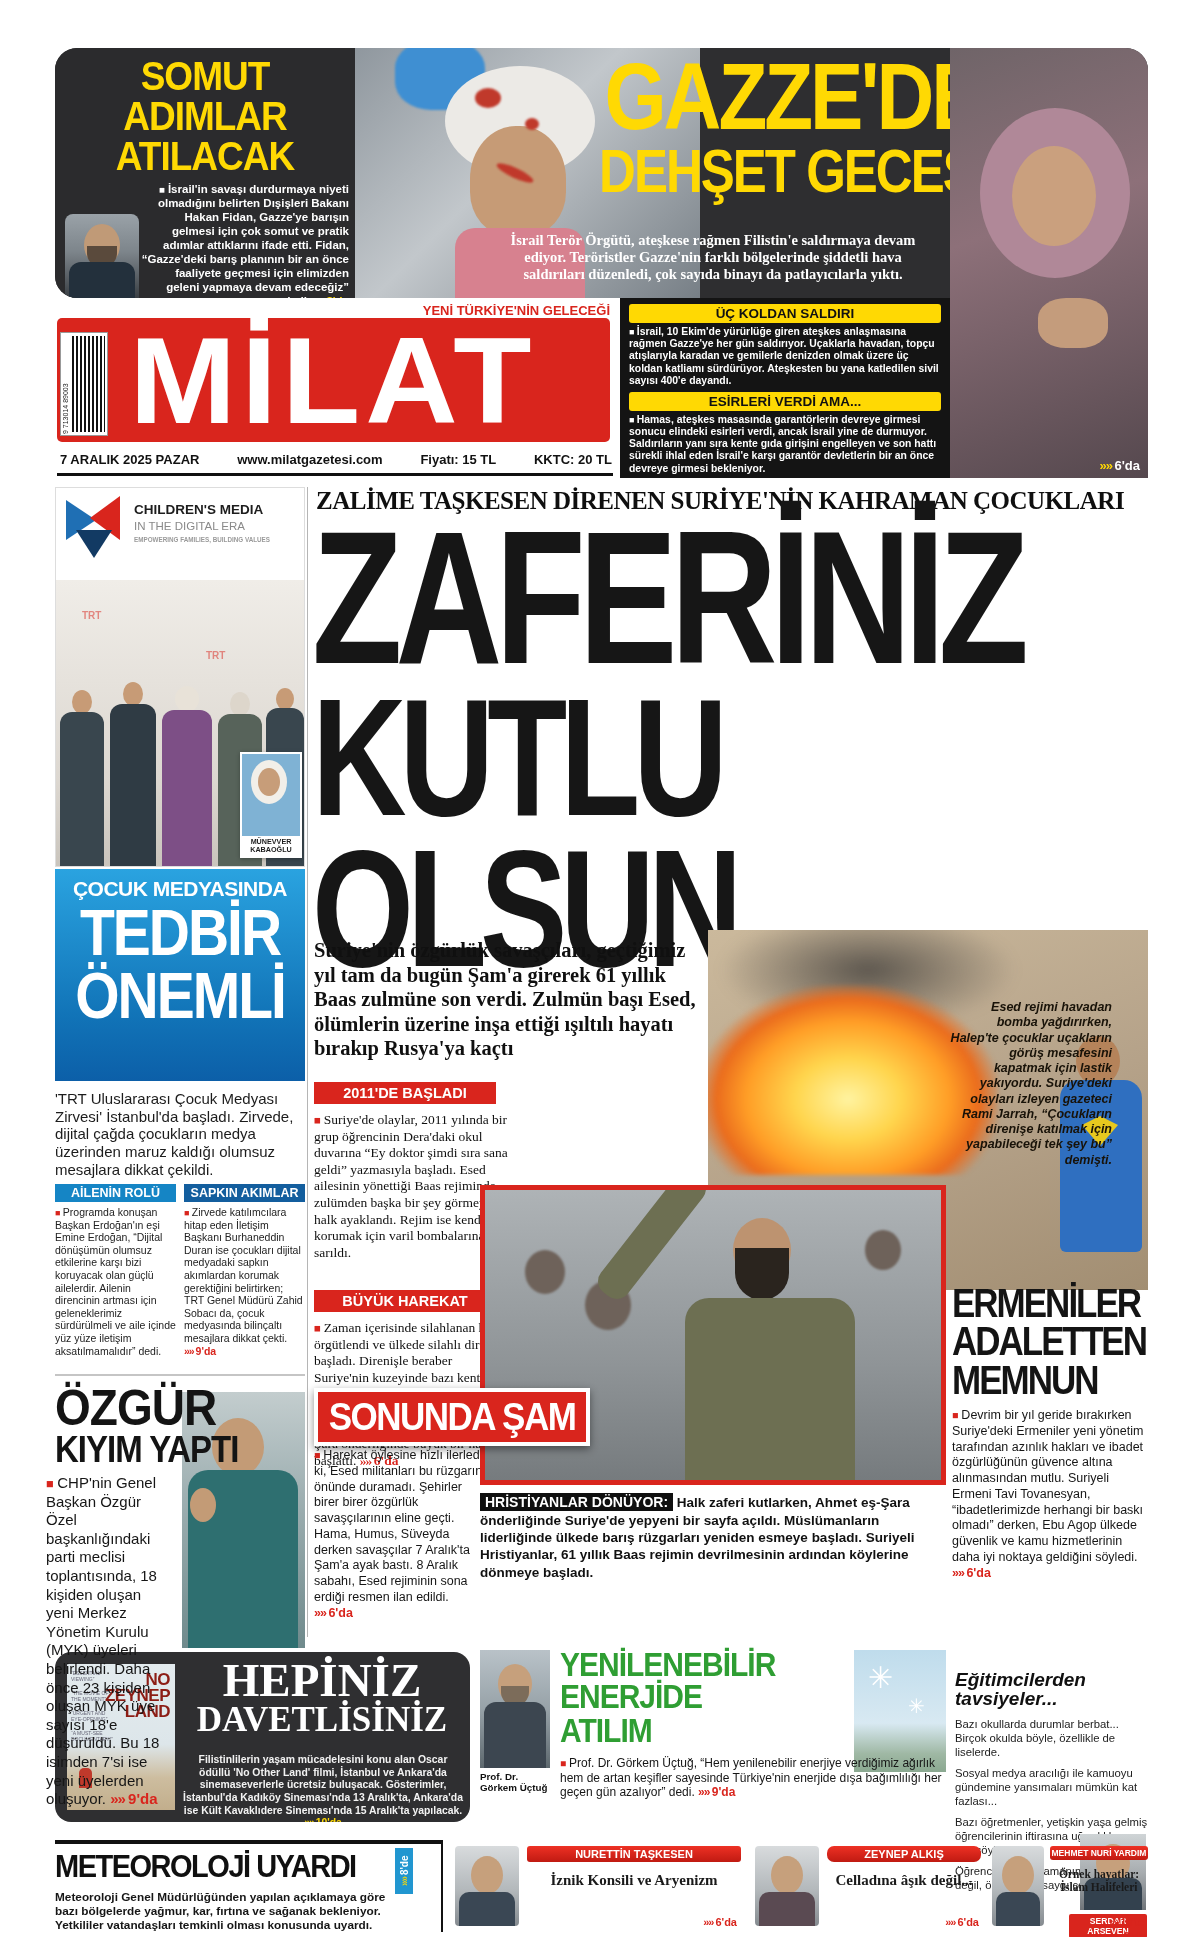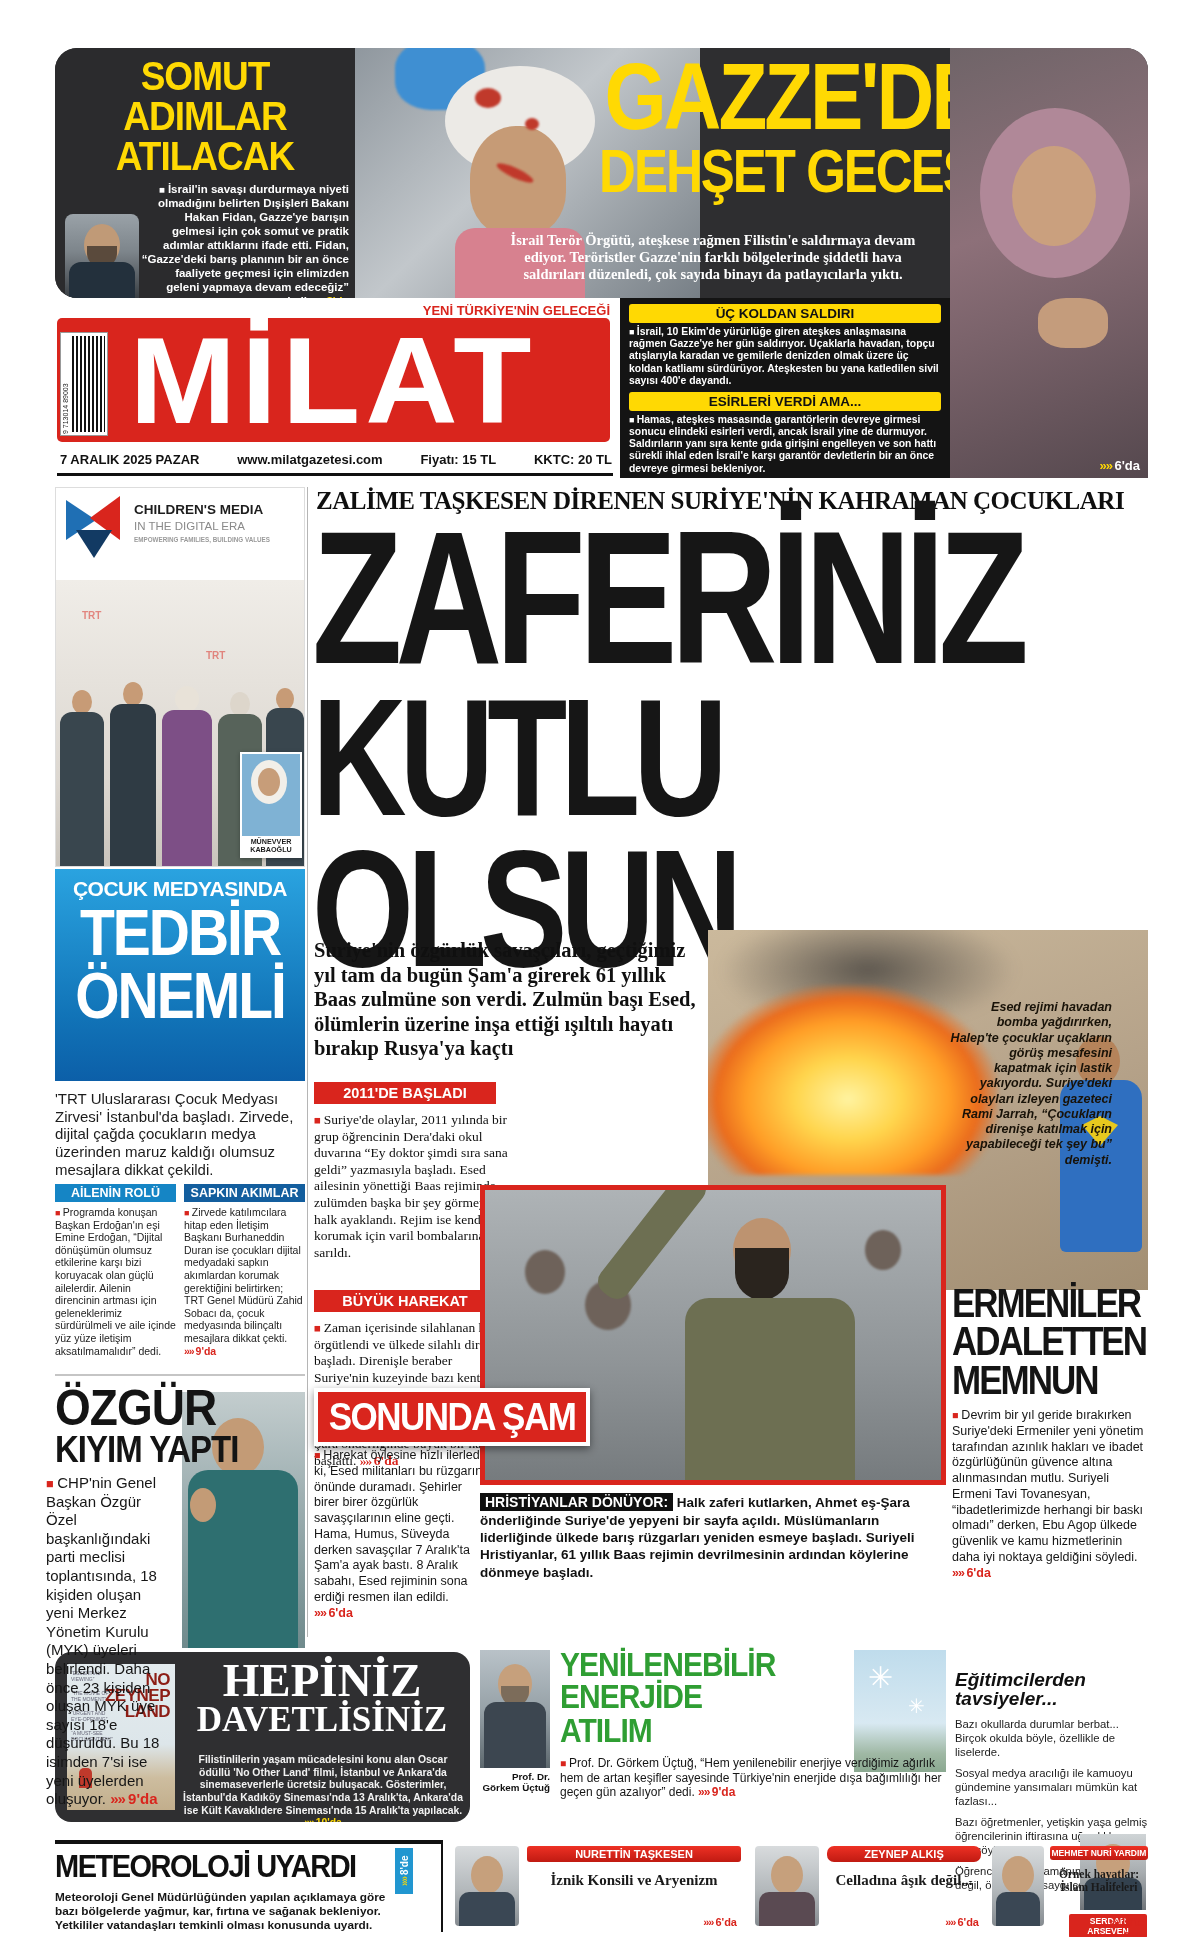--- a/index.html
+++ b/index.html
@@ -168,21 +168,21 @@
   .hep2{font-size:35px;}
   .hep-b{position:absolute;left:127px;top:102px;width:282px;color:#f3f3f3;font-weight:bold;
          font-size:10.4px;line-height:1.22;text-align:center;}
   .energy{left:480px;top:1648px;width:466px;height:178px;}
   .prof{position:absolute;left:0;top:2px;width:70px;height:118px;overflow:hidden;
         background:linear-gradient(180deg,#b9c2c8 0%,#97a2a8 50%,#5d686e 100%);}
   .prof .head{position:absolute;left:18px;top:14px;width:34px;height:40px;border-radius:50%;background:#c6a07c;}
   .prof .beard{position:absolute;left:21px;top:36px;width:28px;height:20px;border-radius:0 0 14px 14px;background:#7c6c5a;}
   .prof .suit{position:absolute;left:4px;top:52px;width:62px;height:66px;border-radius:12px 12px 0 0;background:#3c4650;}
   .prof-cap{position:absolute;left:0;top:124px;width:70px;font-weight:bold;font-size:9.8px;
-            line-height:1.1;text-align:right;color:#111;}
+            line-height:1.1;text-align:left;color:#111;}
   .en-h{position:absolute;left:80px;top:0;width:290px;color:#2f9e33;font-weight:bold;font-size:30px;
         line-height:.98;letter-spacing:-1px;transform:scaleY(1.12);transform-origin:top left;}
   .turb{position:absolute;left:374px;top:2px;width:92px;height:122px;overflow:hidden;
         background:linear-gradient(180deg,#bfdcec 0%,#d8e9f2 60%,#9fb8a4 85%,#8aa890 100%);}
   .turb span{position:absolute;color:#fff;}
   .en-b{position:absolute;left:80px;top:108px;width:386px;font-size:12px;line-height:1.22;color:#161616;}
   .edu{left:955px;top:1642px;width:193px;height:292px;}
   .edu-t{font-weight:bold;font-style:italic;font-size:19px;line-height:1.02;color:#101010;margin-bottom:8px;margin-top:28px;}
   .edu-p{font-size:11.3px;line-height:1.24;color:#222;margin-bottom:7px;}
   .serdar-photo{position:absolute;left:125px;top:192px;width:66px;height:76px;overflow:hidden;

